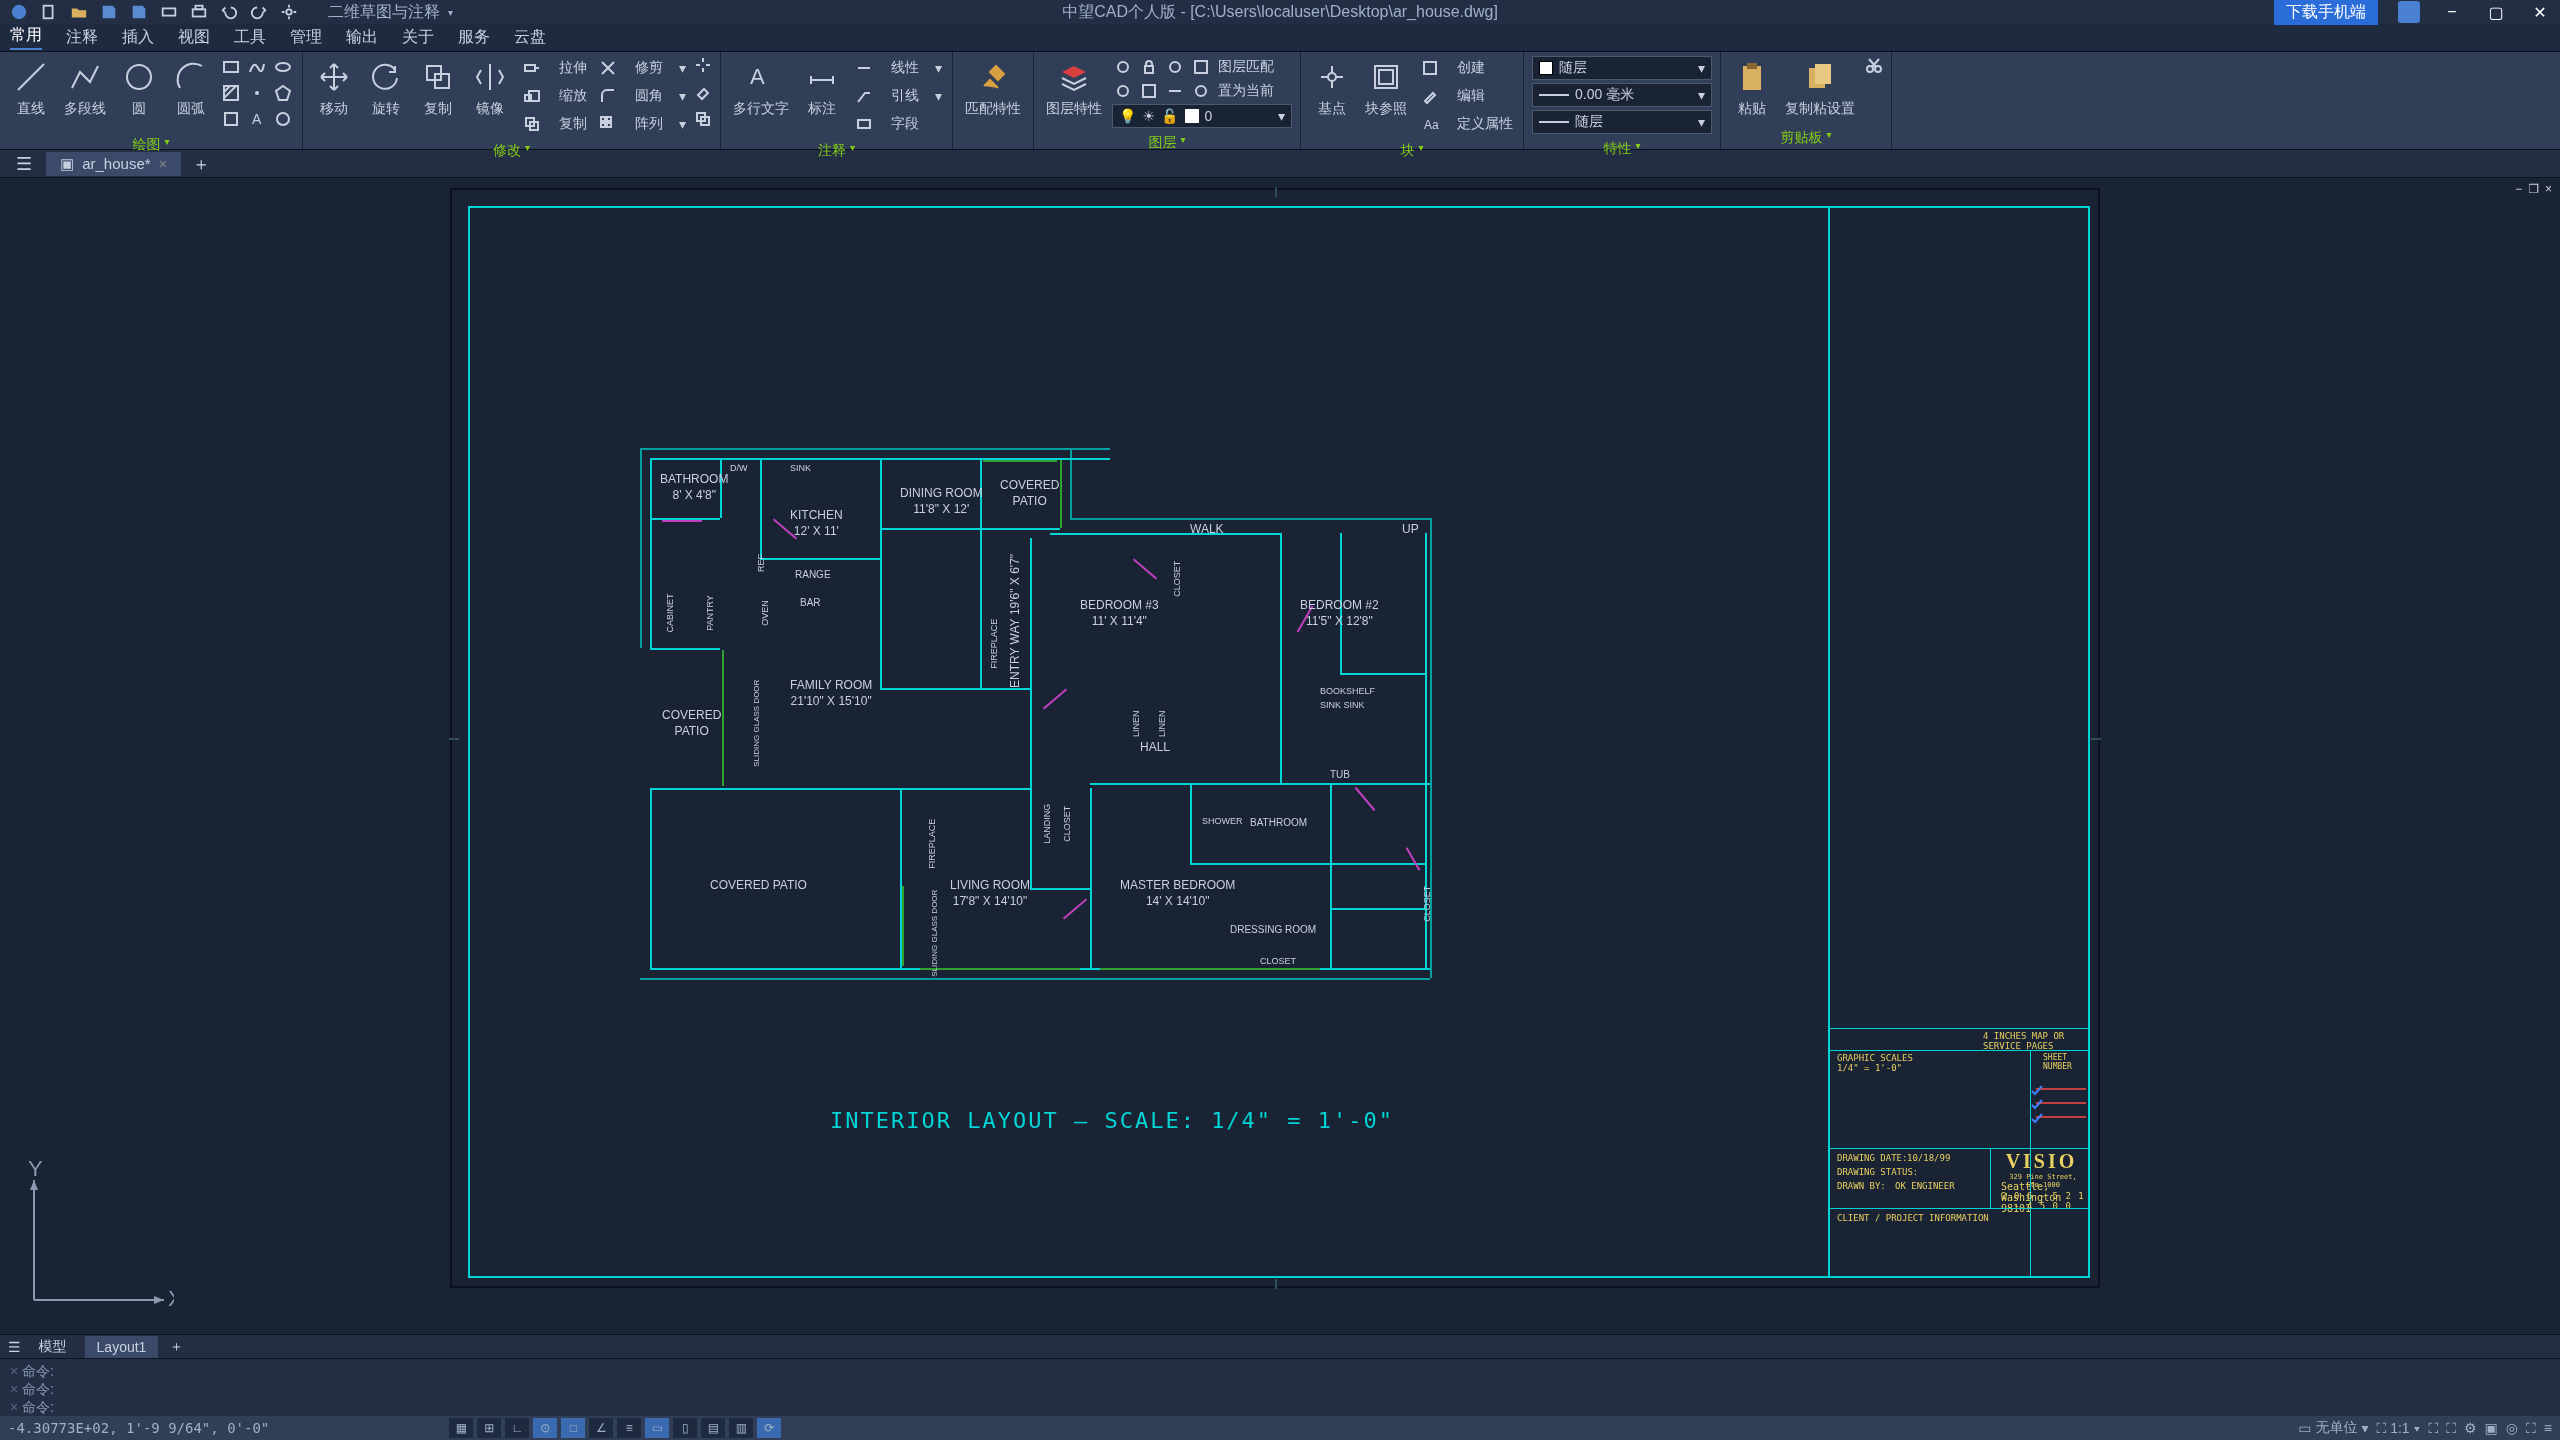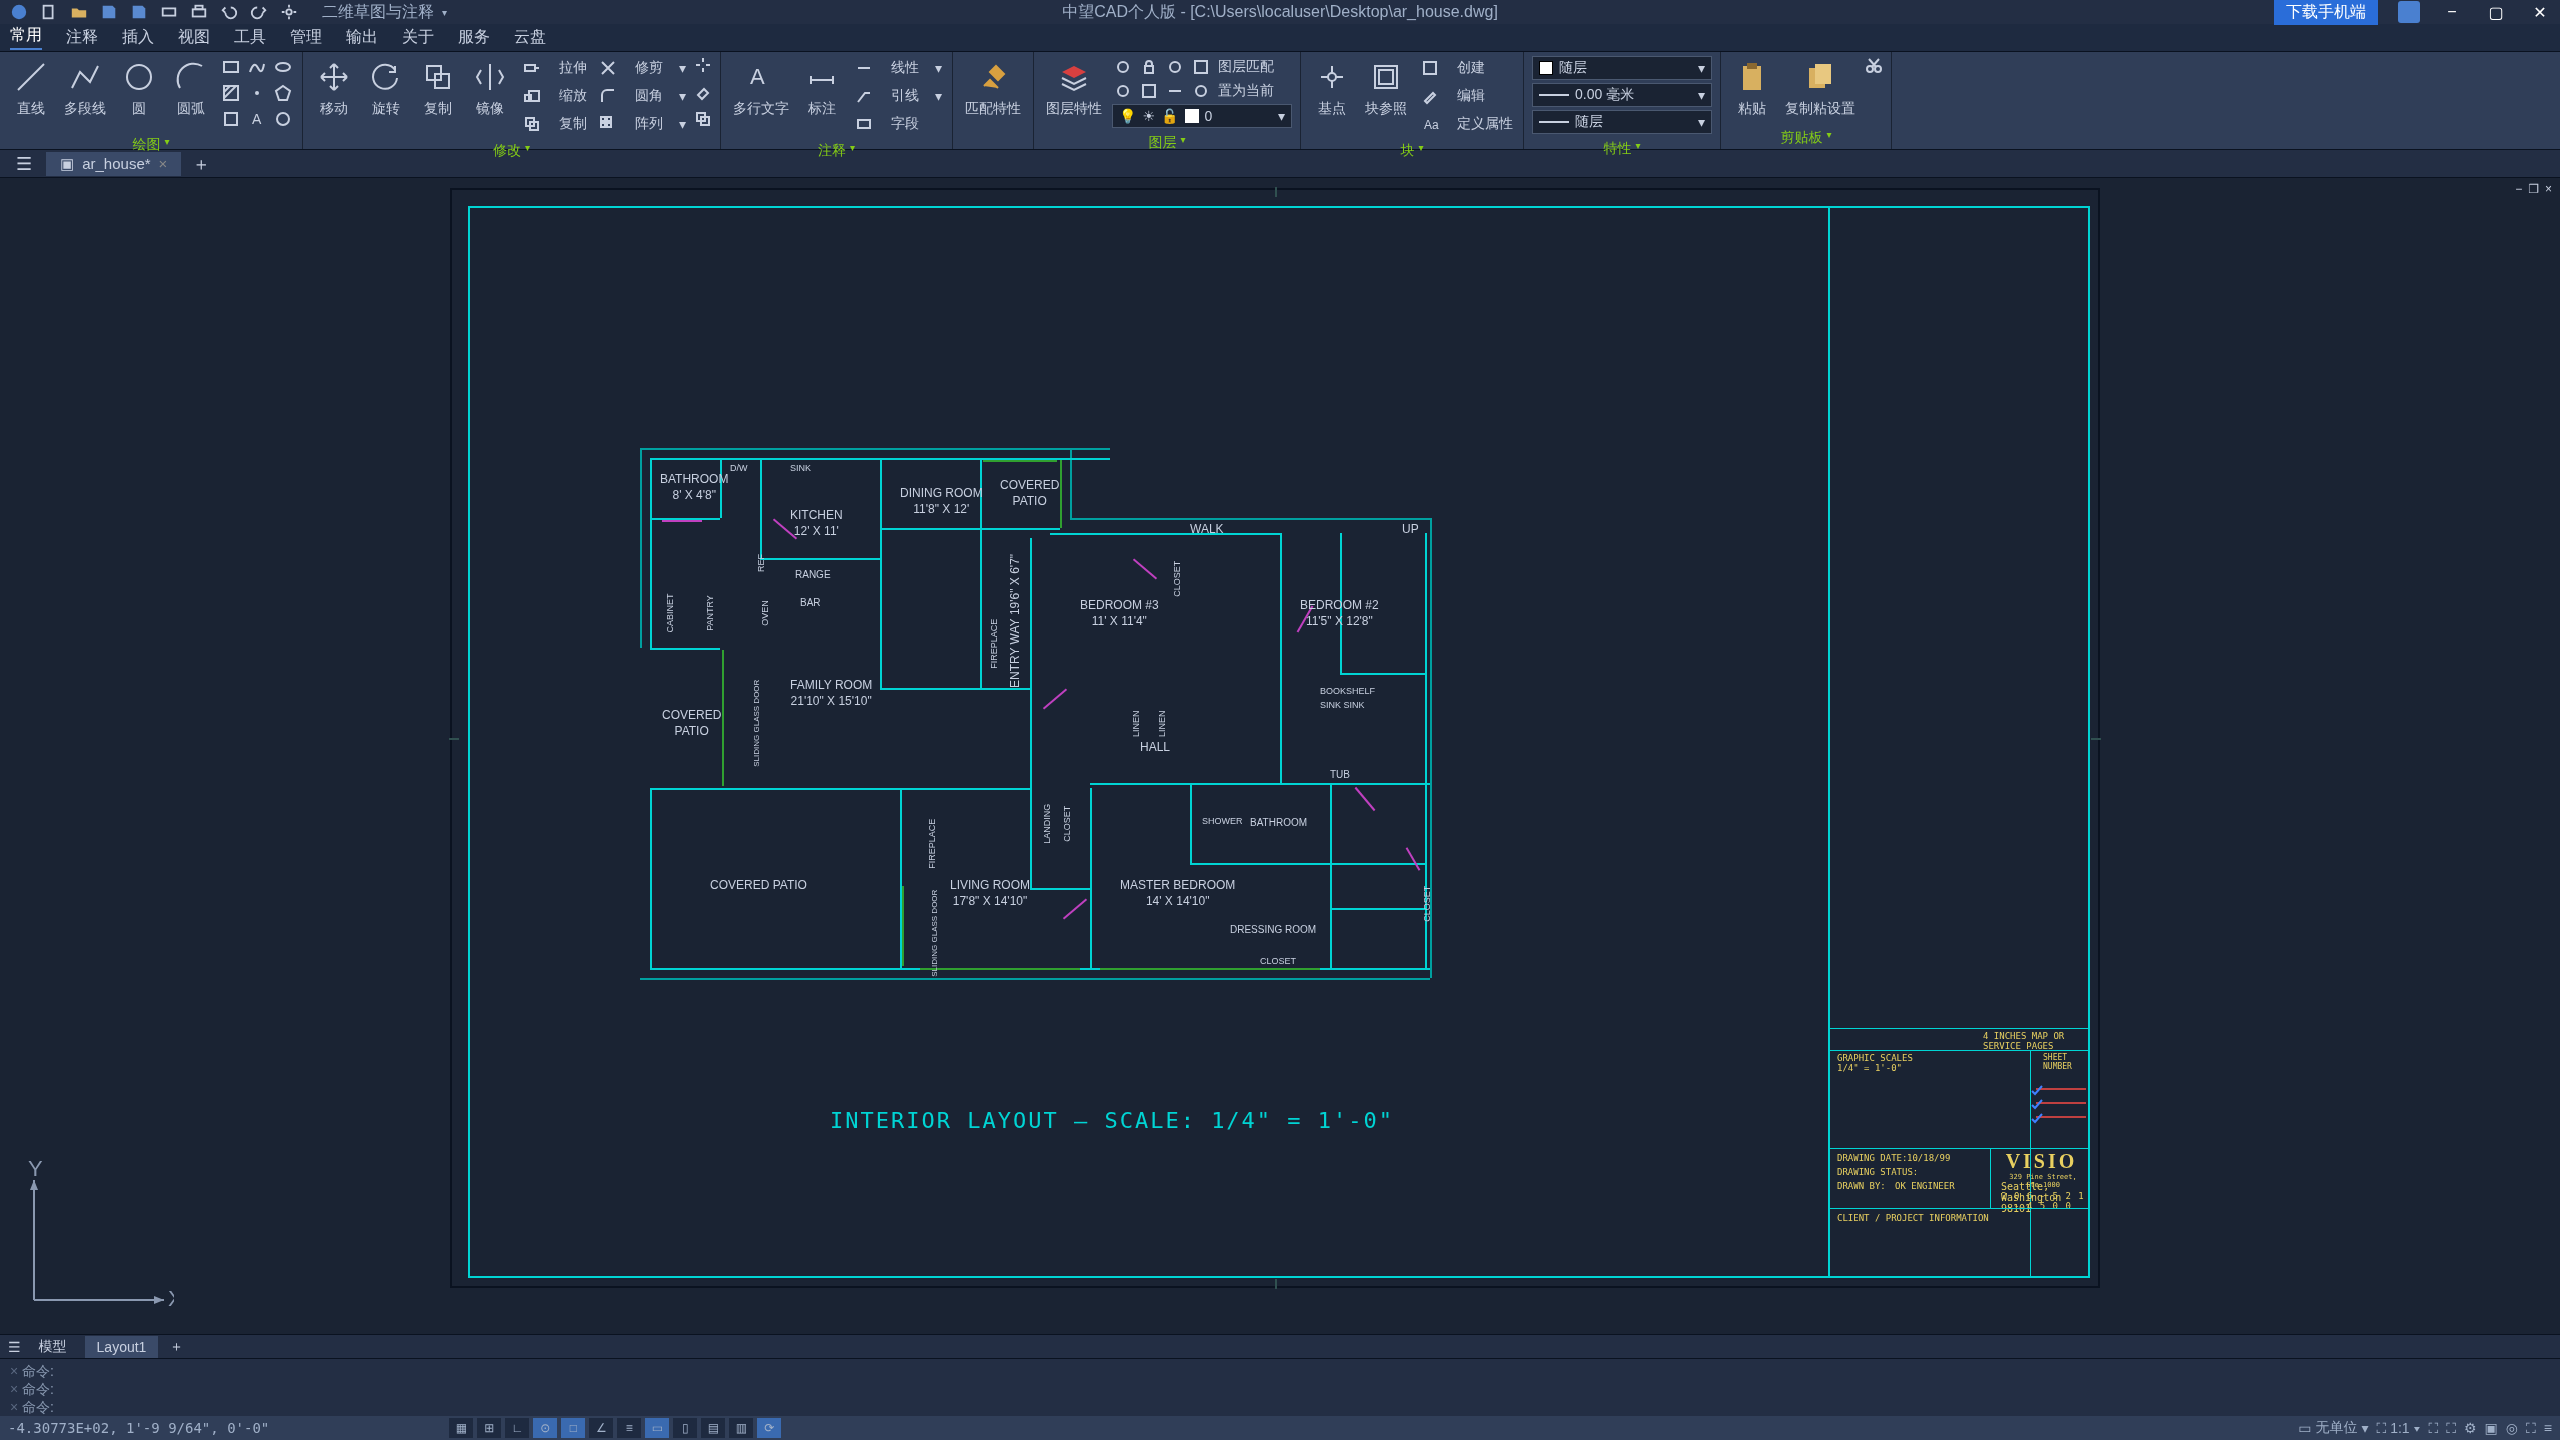--- a/index.html
+++ b/index.html
@@ -158,21 +158,21 @@
         <svg class="ico" viewBox="0 0 20 20">
           <path d="M8 5a6 6 0 1 0 6 6M14 5l3 3-3 3" stroke="#c8d0e0"></path>
         </svg>
       </div>
     <div class="qat-icon">
         <svg class="ico" viewBox="0 0 20 20">
           <circle cx="10" cy="10" r="3"></circle>
           <path d="M10 2v3M10 15v3M2 10h3M15 10h3"></path>
         </svg>
       </div>
-    <span style="margin-left:14px">二维草图与注释</span>
+    <span style="margin-left:20px">二维草图与注释</span>
       <span style="font-size:10px">▾</span>
   </div>
   <span class="title-text">中望CAD个人版 - [C:\Users\localuser\Desktop\ar_house.dwg]</span>
   <div class="right-controls">
     <span class="download-btn">下载手机端</span>
     <div class="usericon"></div>
     <div class="win-btn">−</div>
     <div class="win-btn">▢</div>
     <div class="win-btn">✕</div>
   </div>

